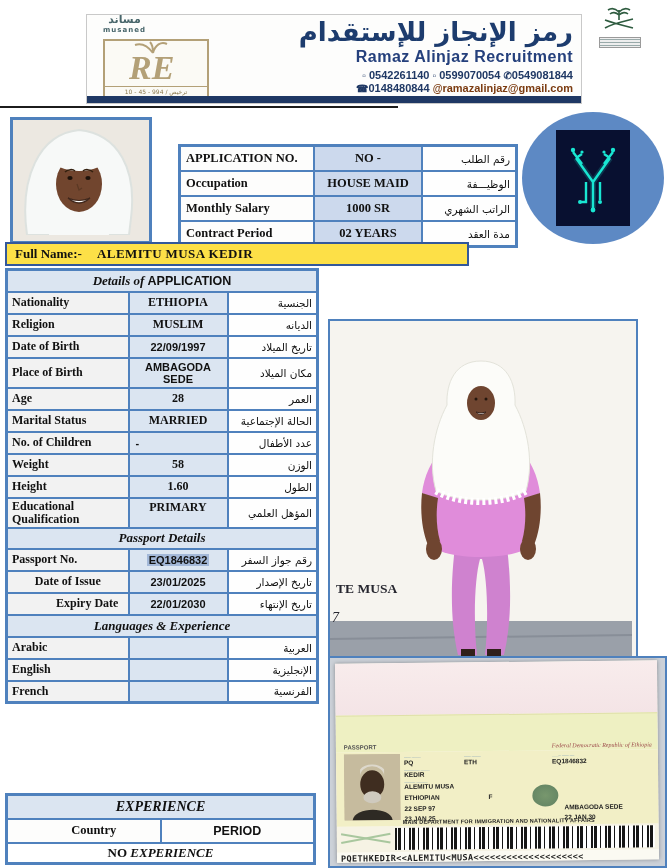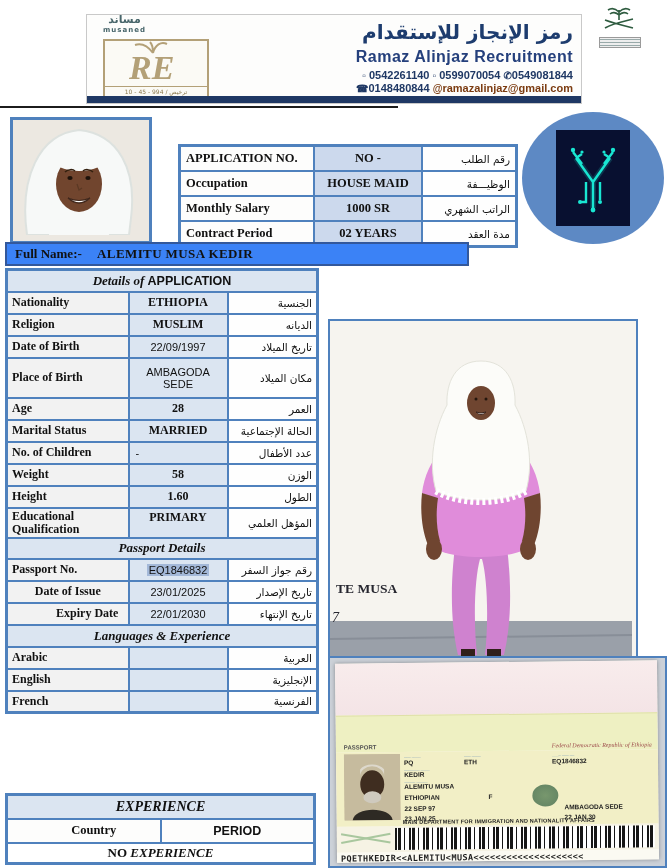--- a/index.html
+++ b/index.html
@@ -13,21 +13,21 @@
   .musaned{position:absolute;left:16px;top:0px;text-align:center;color:#47656a;
            font-family:"DejaVu Sans",sans-serif;line-height:10px;}
   .musaned .m-ar{font-size:11px;font-weight:bold;}
   .musaned .m-en{font-size:7px;font-weight:bold;letter-spacing:1px;}
   .re-box{position:absolute;left:16px;top:24px;width:102px;height:56px;
           border:2px solid #b3a077;background:#fbfaf5;}
   .re-license{position:absolute;left:0;right:0;bottom:0;height:10px;border-top:1px solid #b3a077;
               font-size:6px;line-height:9px;text-align:center;color:#8c7a4e;
               font-family:"DejaVu Sans",sans-serif;overflow:hidden;}
   .title-ar{position:absolute;right:8px;top:4px;font-family:"DejaVu Sans",sans-serif;
-            font-size:20px;font-weight:bold;color:#1d3c6e;direction:rtl;line-height:26px;}
+            font-size:26px;font-weight:bold;color:#1d3c6e;direction:rtl;line-height:26px;}
   .title-en{position:absolute;right:8px;top:33px;font-family:"Liberation Sans",sans-serif;
             font-size:16px;font-weight:bold;color:#25407c;letter-spacing:.5px;}
   .phones{position:absolute;right:8px;top:54px;text-align:right;color:#1f3864;
           font-family:"Liberation Sans",sans-serif;font-size:11px;font-weight:bold;line-height:13px;}
   .phones .brown{color:#7b3b10;}
   .phones .ico{font-size:10px;}
 
   .emblem{position:absolute;left:599px;top:6px;width:46px;height:46px;}
   .emblem .lines{margin-top:1px;width:40px;height:9px;border:1px solid #9a9a9a;
                  background:repeating-linear-gradient(#eee 0 1px,#9aa 1px 2px,#eee 2px 3px);}
@@ -46,33 +46,33 @@
   .app-table .ar{width:82px;text-align:right;font-family:"DejaVu Sans",sans-serif;
                  font-size:10.5px;background:#fefefe;direction:rtl;}
 
   .y-circle{position:absolute;left:522px;top:112px;width:142px;height:132px;border-radius:50%;
             background:#5d89c4;}
   .y-square{position:absolute;left:50%;top:50%;transform:translate(-50%,-50%);
             width:74px;height:96px;background:#081030;}
 
   
   .fullname{position:absolute;left:5px;top:242px;width:452px;height:20px;
-            border:2px solid #33589b;background:#3b82f6;font-size:13px;font-weight:bold;
+            border:2px solid #33589b;background:#fde047;font-size:13px;font-weight:bold;
             line-height:20px;padding-left:8px;}
   .fullname .val{margin-left:12px;letter-spacing:.4px;}
 
   
   .dtable,.etable{position:absolute;left:5px;border-collapse:collapse;border:3px solid #4f81bd;
                   table-layout:fixed;}
   .dtable{top:268px;width:311px;}
   .dtable td,.etable td{border:2px solid #4f81bd;padding:1px 4px;overflow:hidden;}
   .dtable tr{height:22px;}
   .lblc{font-size:12px;font-weight:bold;background:#f2f2f2;padding-left:5px;line-height:13px;}
   .valc{text-align:center;font-size:12px;font-weight:bold;background:#dbe5f1;}
-  .valc.sans{font-family:"Liberation Sans",sans-serif;font-weight:normal;font-size:11px;line-height:12px;}
+  .valc.sans{font-family:"Liberation Sans",sans-serif;font-weight:bold;font-size:11px;line-height:12px;}
   .arc{text-align:right;font-family:"DejaVu Sans",sans-serif;font-size:10.5px;background:#fefefe;
        direction:rtl;padding-right:5px;}
   .sec{text-align:center;font-size:13px;font-weight:bold;font-style:italic;background:#dbe5f1;}
   .sec .caps{font-style:normal;font-family:"Liberation Sans",sans-serif;font-size:12.5px;}
   .hl{background:#a3b8d8;padding:0 2px;}
   .etable{top:793px;width:311px;margin-top:0;}
   .etable .cc{width:148px;text-align:center;font-weight:bold;font-size:12.5px;background:#fdfdfc;padding-left:24px;}
   .etable .pc{text-align:center;font-weight:bold;font-size:12.5px;background:#fdfdfc;
               font-family:"Liberation Sans",sans-serif;}
   .etable .noexp{text-align:center;font-weight:bold;font-size:13px;background:#fff;}
@@ -249,21 +249,21 @@
     <tr>
       <td class="lblc">Religion</td>
       <td class="valc">MUSLIM</td>
       <td class="arc">الديانه</td>
     </tr>
     <tr>
       <td class="lblc">Date of Birth</td>
       <td class="valc sans">22/09/1997</td>
       <td class="arc">تاريخ الميلاد</td>
     </tr>
-    <tr style="height:40px">
+    <tr style="height:30px">
       <td class="lblc">Place of Birth</td>
       <td class="valc sans">AMBAGODA SEDE</td>
       <td class="arc">مكان الميلاد</td>
     </tr>
     <tr>
       <td class="lblc">Age</td>
       <td class="valc">28</td>
       <td class="arc">العمر</td>
     </tr>
     <tr>

